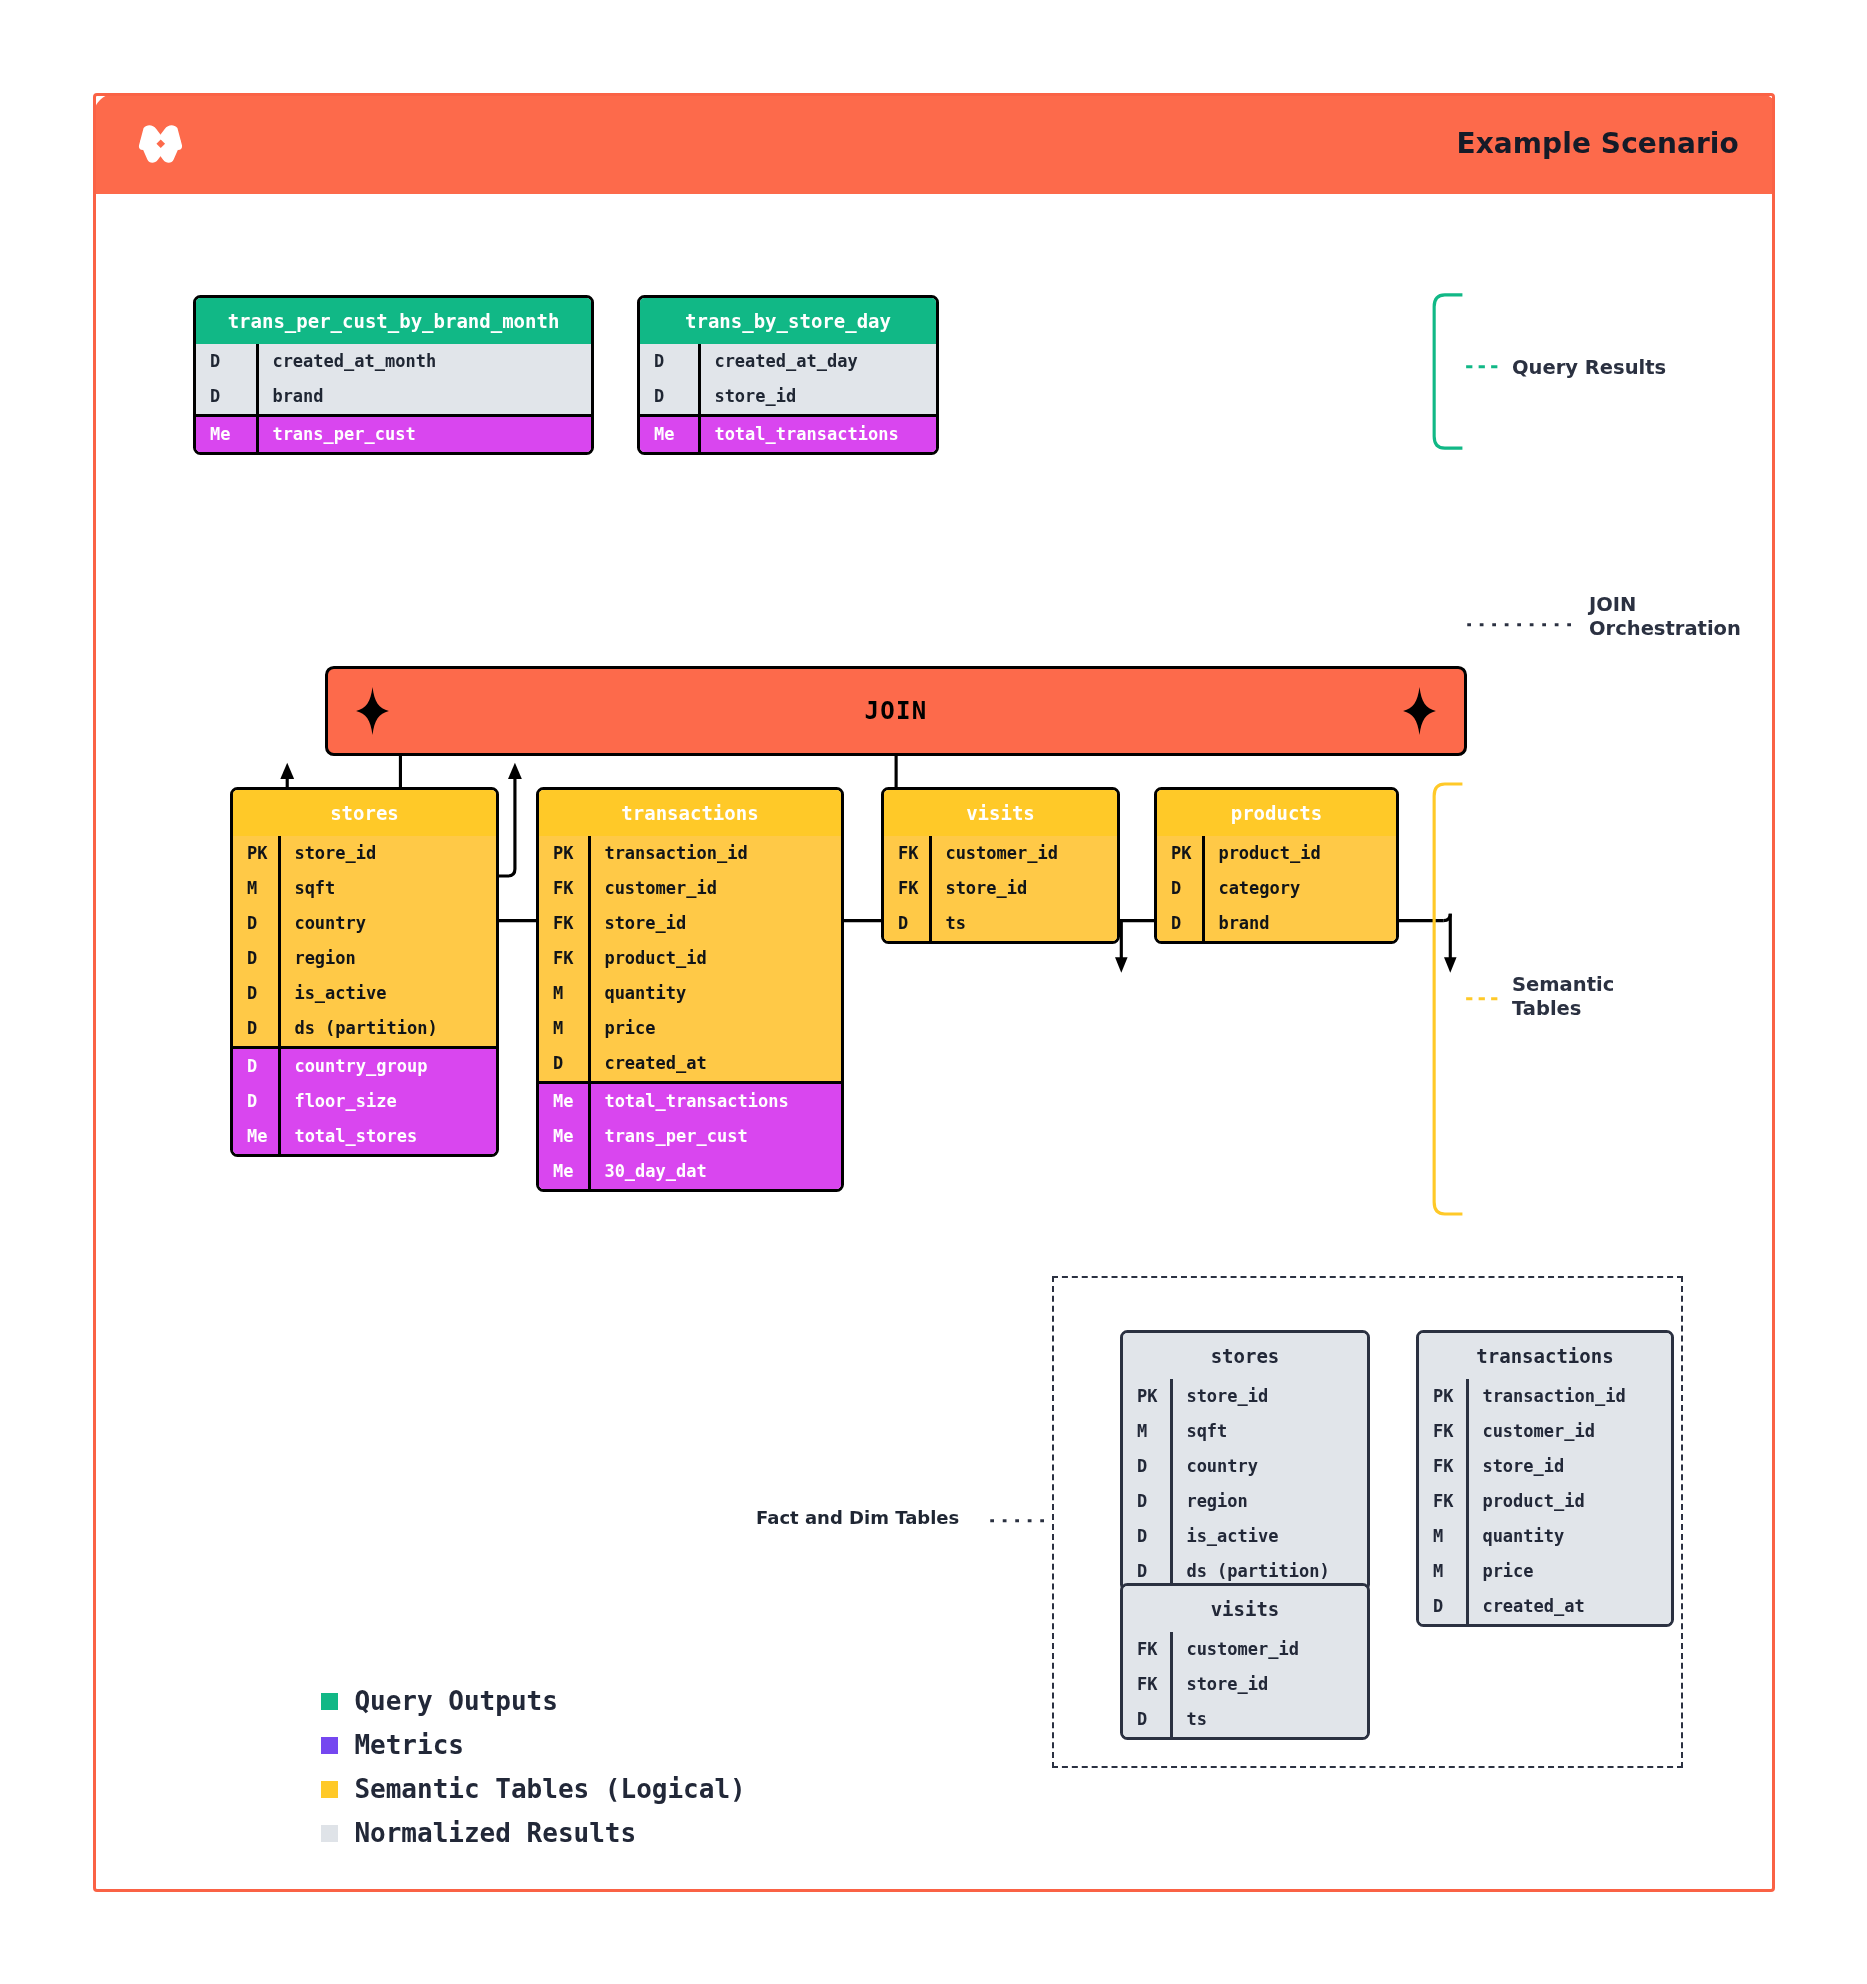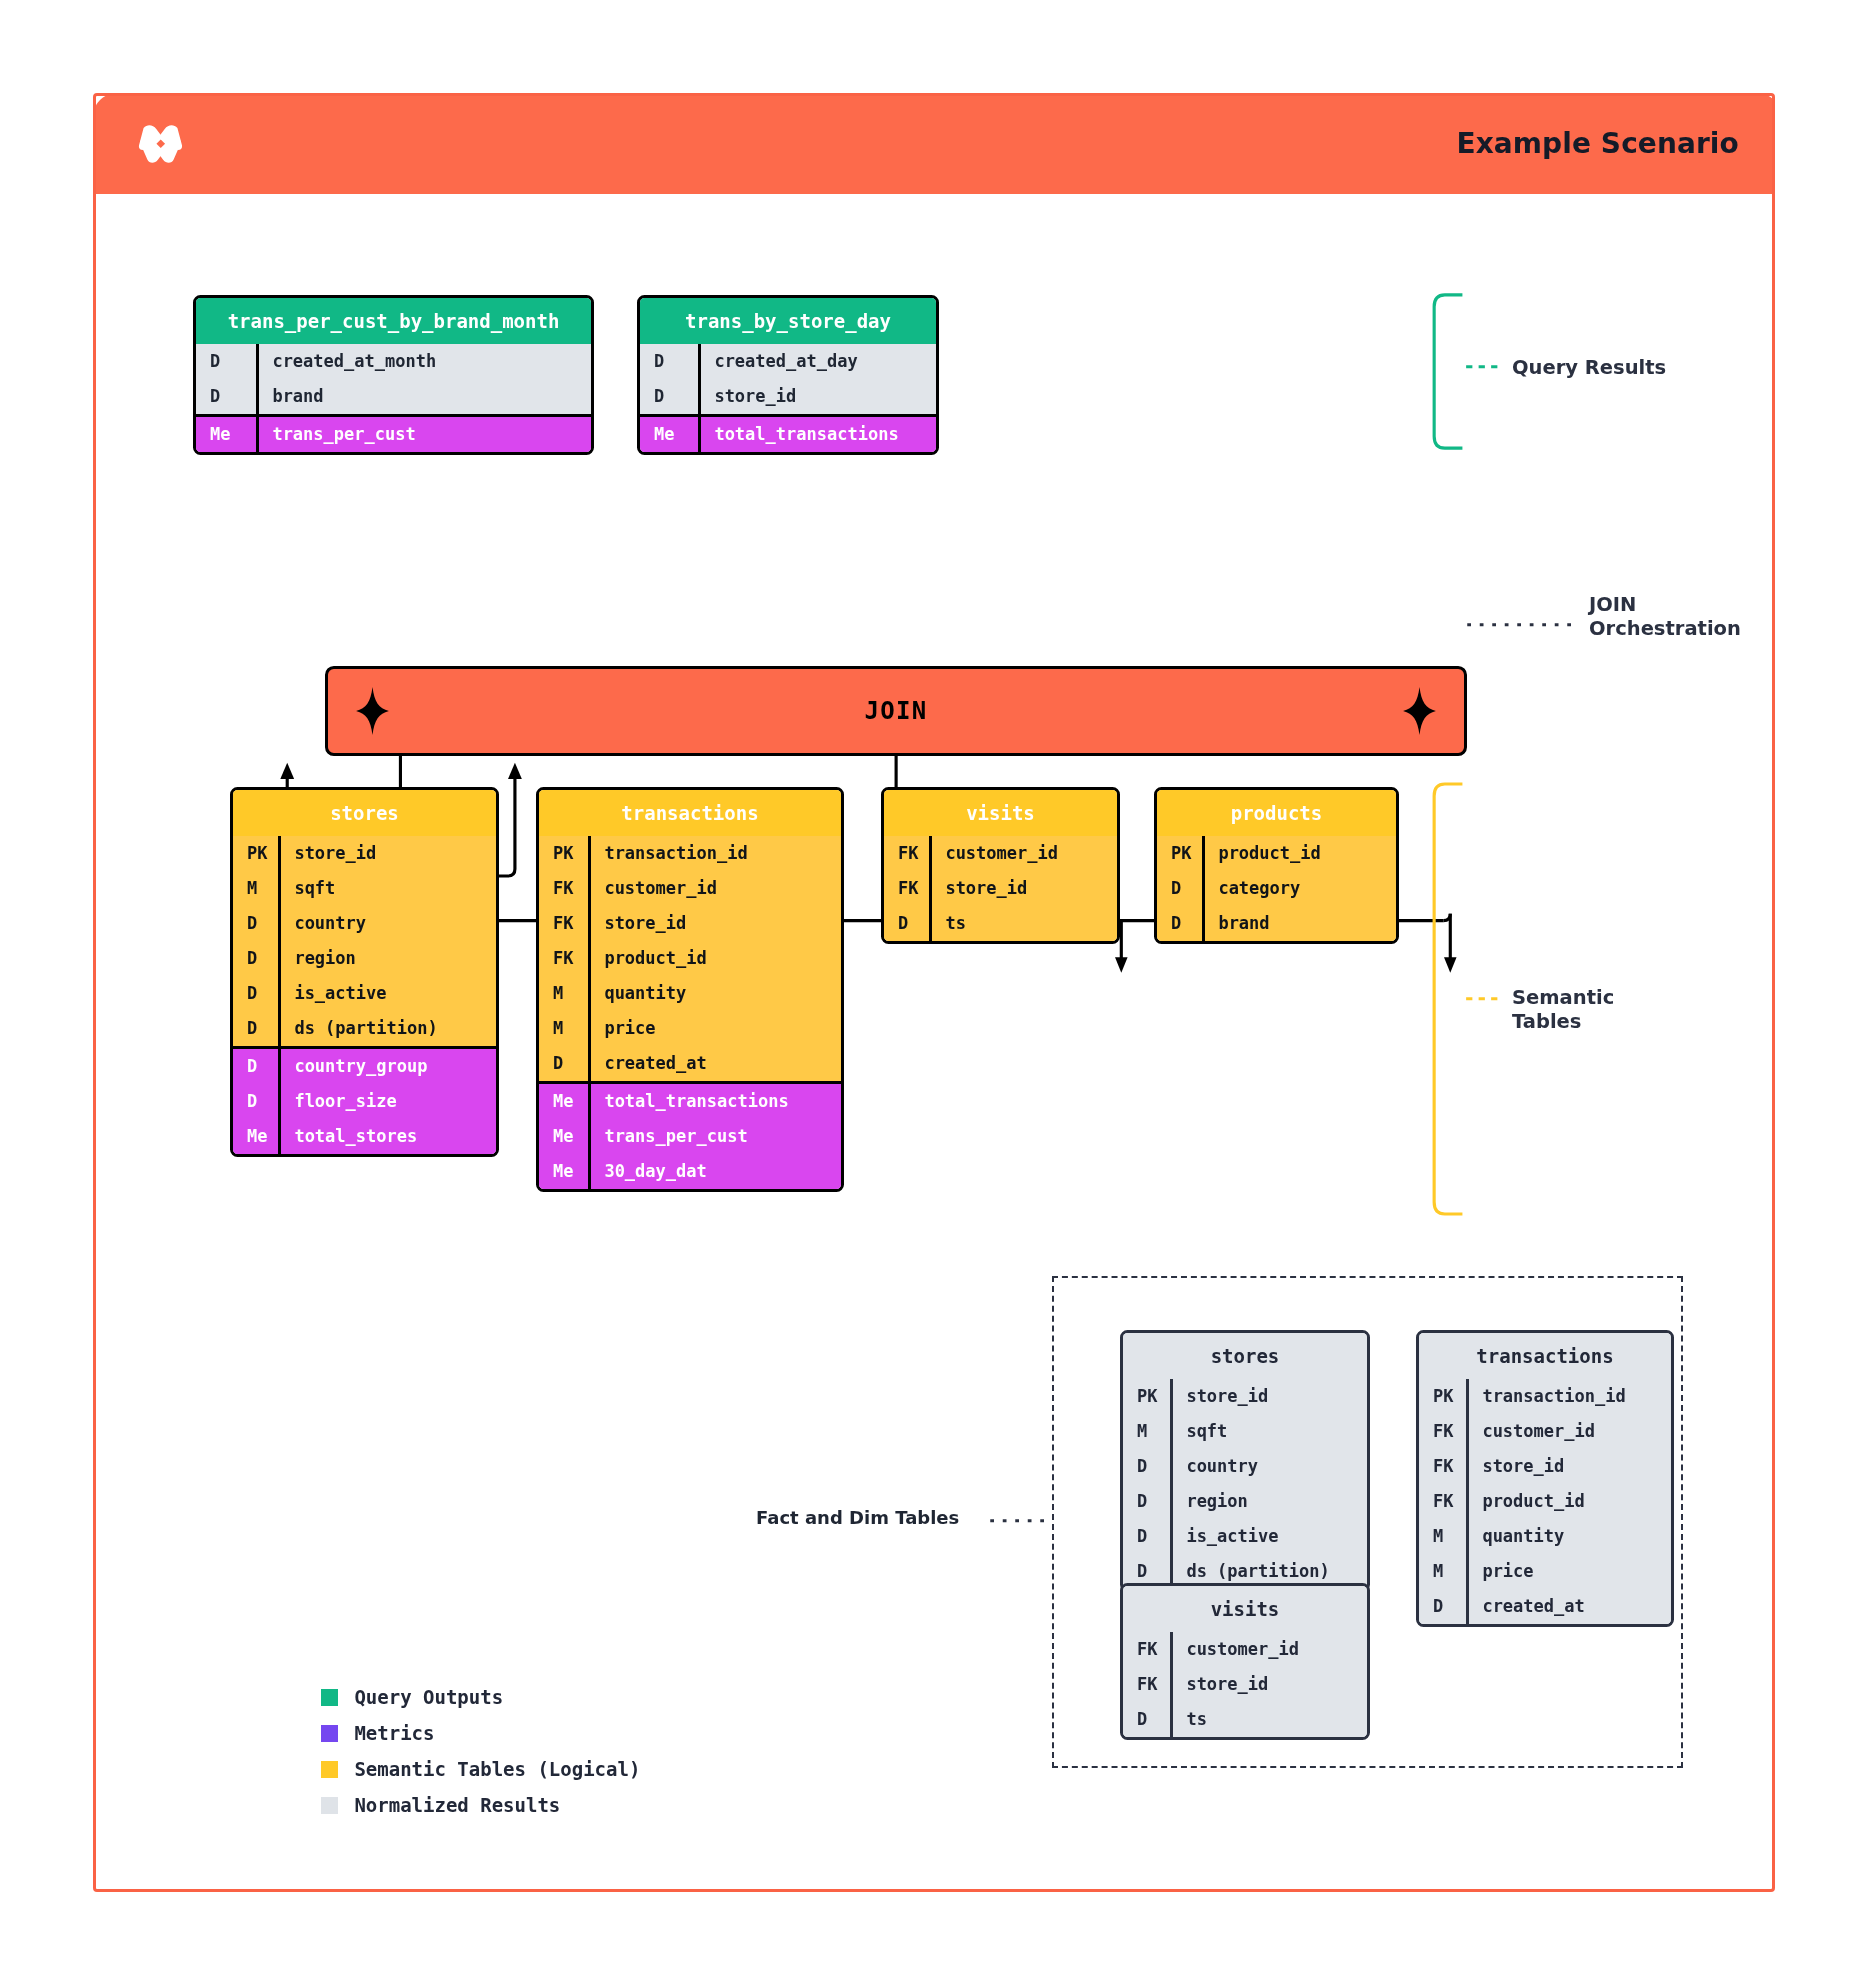--- a/index.html
+++ b/index.html
@@ -130,21 +130,21 @@
     border-top: 2.5px dotted #2b3141;
   }
 
   
   .legend { position: absolute; left: 225px; top: 1590px; }
   .legend-row { display: flex; align-items: center; margin-bottom: 14px; }
   .swatch { width: 17px; height: 17px; margin-right: 16.4px; flex: 0 0 auto; }
   .legend-text {
     font-family: "DejaVu Sans Mono", monospace;
     font-weight: 700;
-    font-size: 19px;
+    font-size: 26px;
     color: #222838;
     white-space: nowrap;
   }
 </style>
 </head>
 <body>
 
 <div id="root">
 
   <div class="card">
@@ -387,21 +387,21 @@
           </div>
       </div>
     </div>
 
     <svg class="bracket" style="left:1335px; top:686px;" width="44" height="434" viewBox="0 0 70 690">
       <path d="M 50 3 L 22 3 Q 5 3 5 22 L 5 668 Q 5 687 22 687 L 50 687" stroke="#ffc928" stroke-width="5" fill="none"></path>
     </svg>
     <svg class="bracket" style="left:1370px; top:899px;" width="39" height="7.5" viewBox="0 0 62 12">
       <line x1="0" y1="6" x2="56" y2="6" stroke="#ffc928" stroke-width="5" stroke-dasharray="10 10"></line>
     </svg>
-    <div class="ann-label" style="left:1416px; top:877px;margin-top:13px;">Semantic
+    <div class="ann-label" style="left:1416px; top:877px;">Semantic
 Tables</div>
 
     <div style="position:absolute; left:956px; top:1180px; width:631px; height:492px;
                 border:2.5px dashed #2b3141;"></div>
 
     <div class="dotline" style="left:893px; top:668px; width:0; height:0;"></div>
     <svg class="bracket" style="left:894px; top:1421px;" width="63" height="7.5" viewBox="0 0 100 12">
       <line x1="0" y1="6" x2="96" y2="6" stroke="#2b3141" stroke-width="5" stroke-dasharray="6 14"></line>
     </svg>
     <div class="ann-label" style="left:660px; top:1411px; font-size:18px; color:#1f2633;">Fact and Dim Tables</div>

